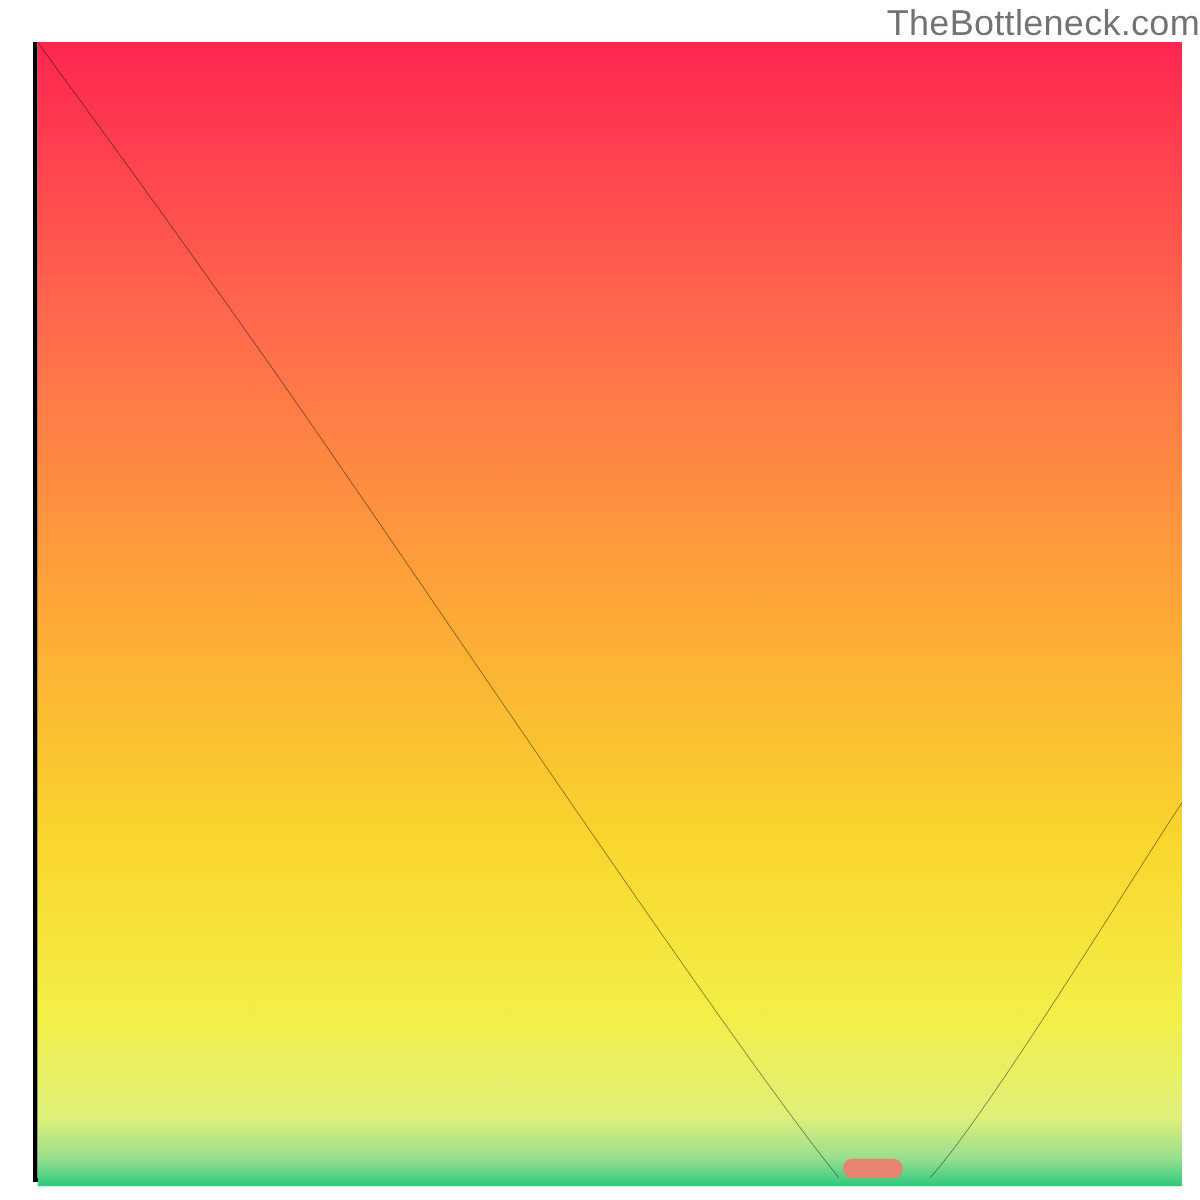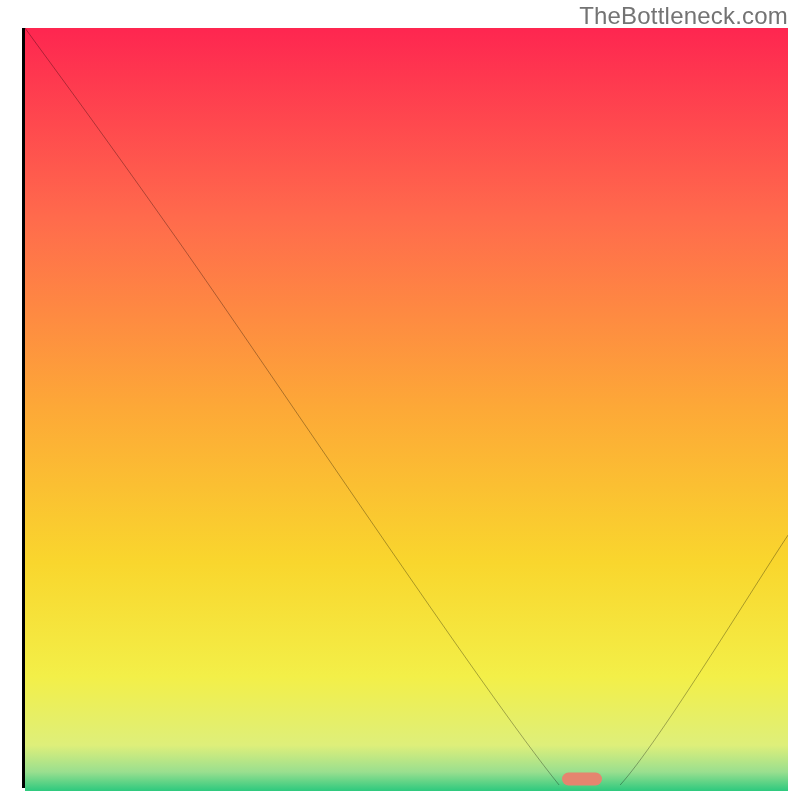--- a/index.html
+++ b/index.html
@@ -14,21 +14,21 @@
 
   .wrap {
     position: relative;
     width: 800px;
     height: 800px;
   }
 
   .watermark {
     position: absolute;
     top: 2px;
-    right: 12px;
+    right: 0;
     font-size: 24px;
     color: #737373;
     user-select: none;
     letter-spacing: 0.2px;
     font-weight: 500;
   }
 
   .plot {
     position: absolute;
     left: 22px;

